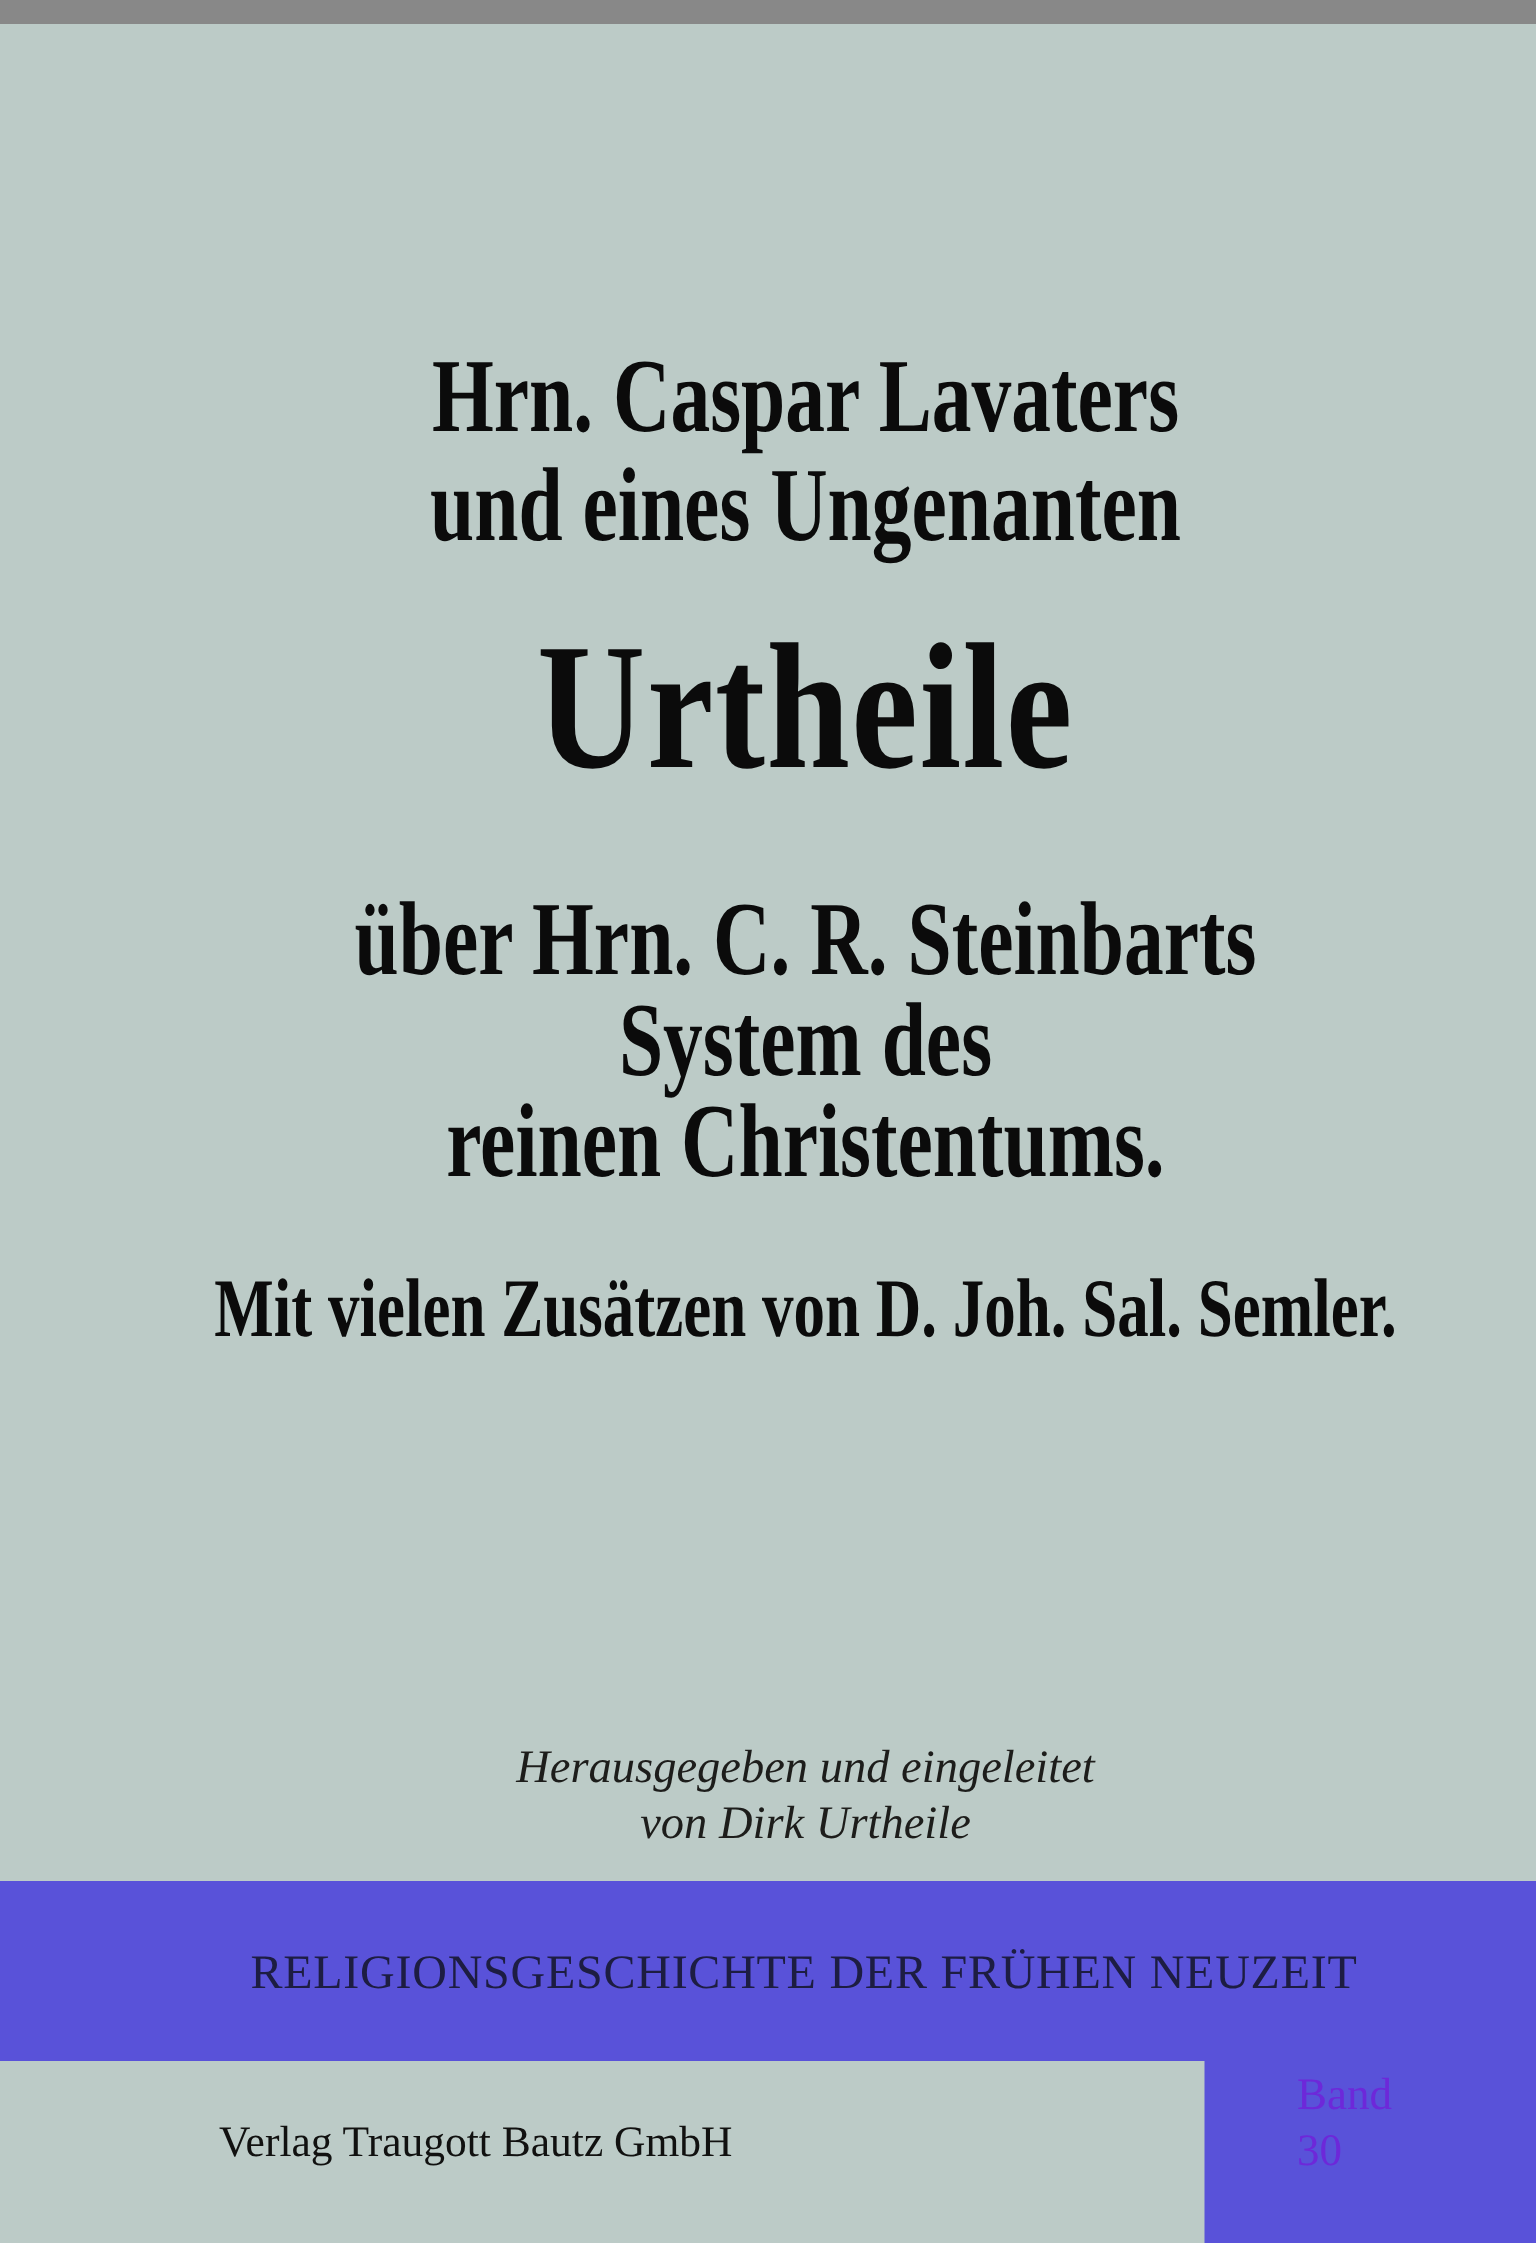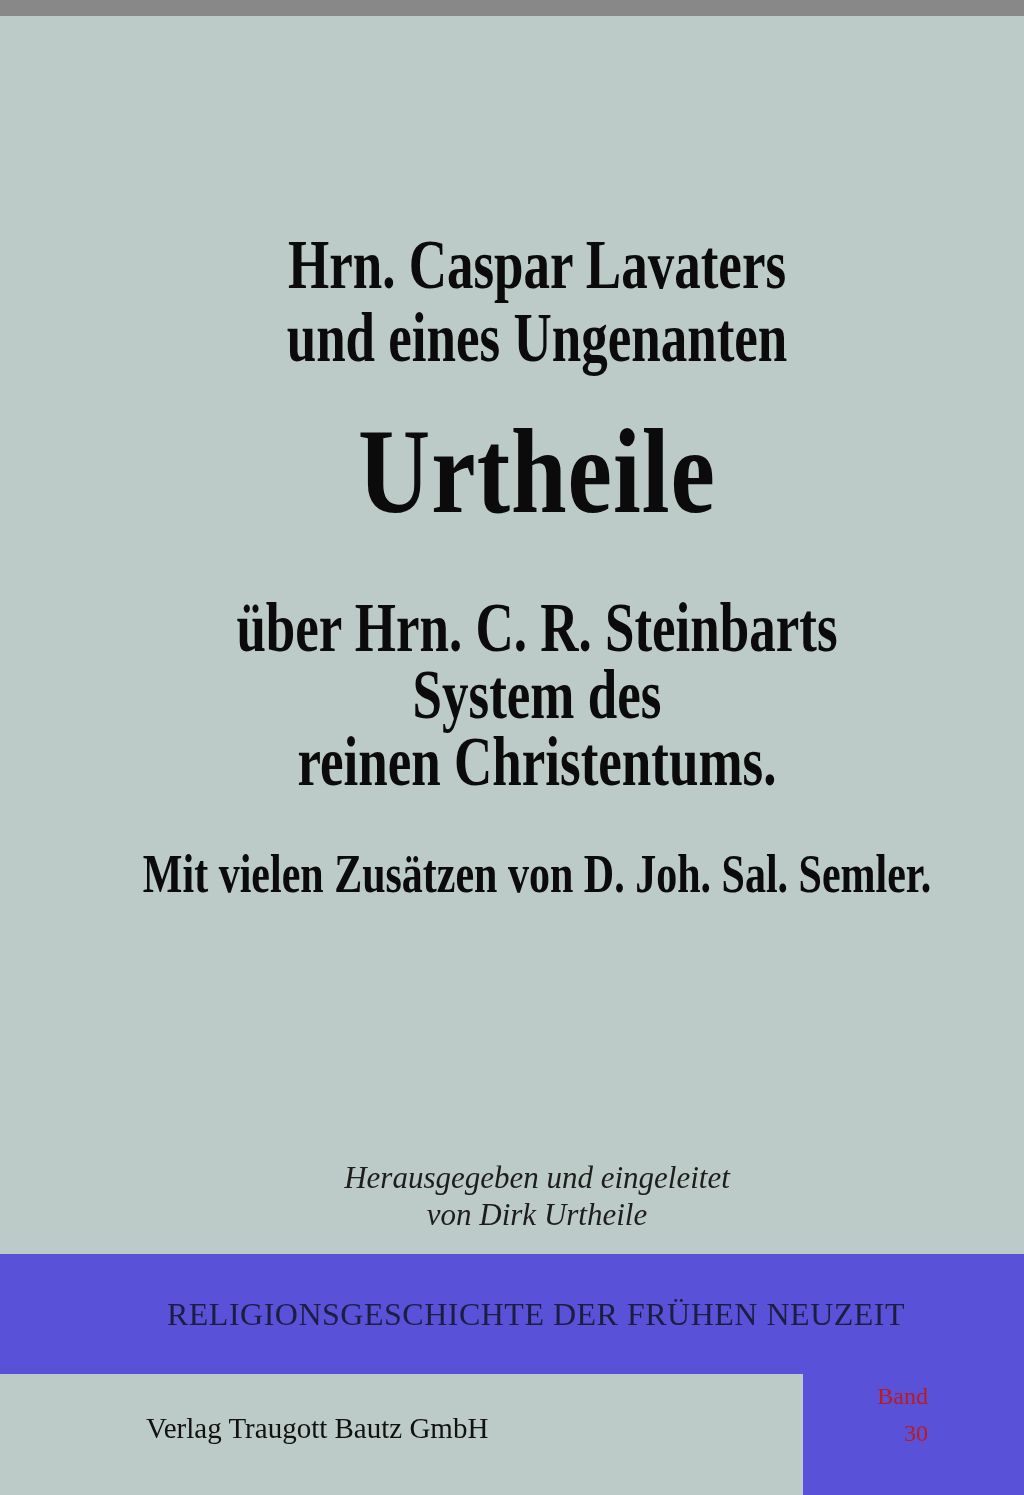--- a/index.html
+++ b/index.html
@@ -89,24 +89,23 @@
     left: 803px;
     top: 1358px;
     right: 0;
     bottom: 0;
     background: #5952d9;
   }
   .volume-block {
     position: absolute;
     top: 1362px;
     right: 96px;
-    text-align: right;
-    font-size: 24px;
+    font-size: 30px;
     line-height: 37px;
-    color: #b91c1c;
+    color: #6d28d9;
   }
   .publisher-line {
     position: absolute;
     left: 146px;
     top: 1396px;
     font-size: 29px;
     color: #111110;
     white-space: nowrap;
     text-align: right;
   }

